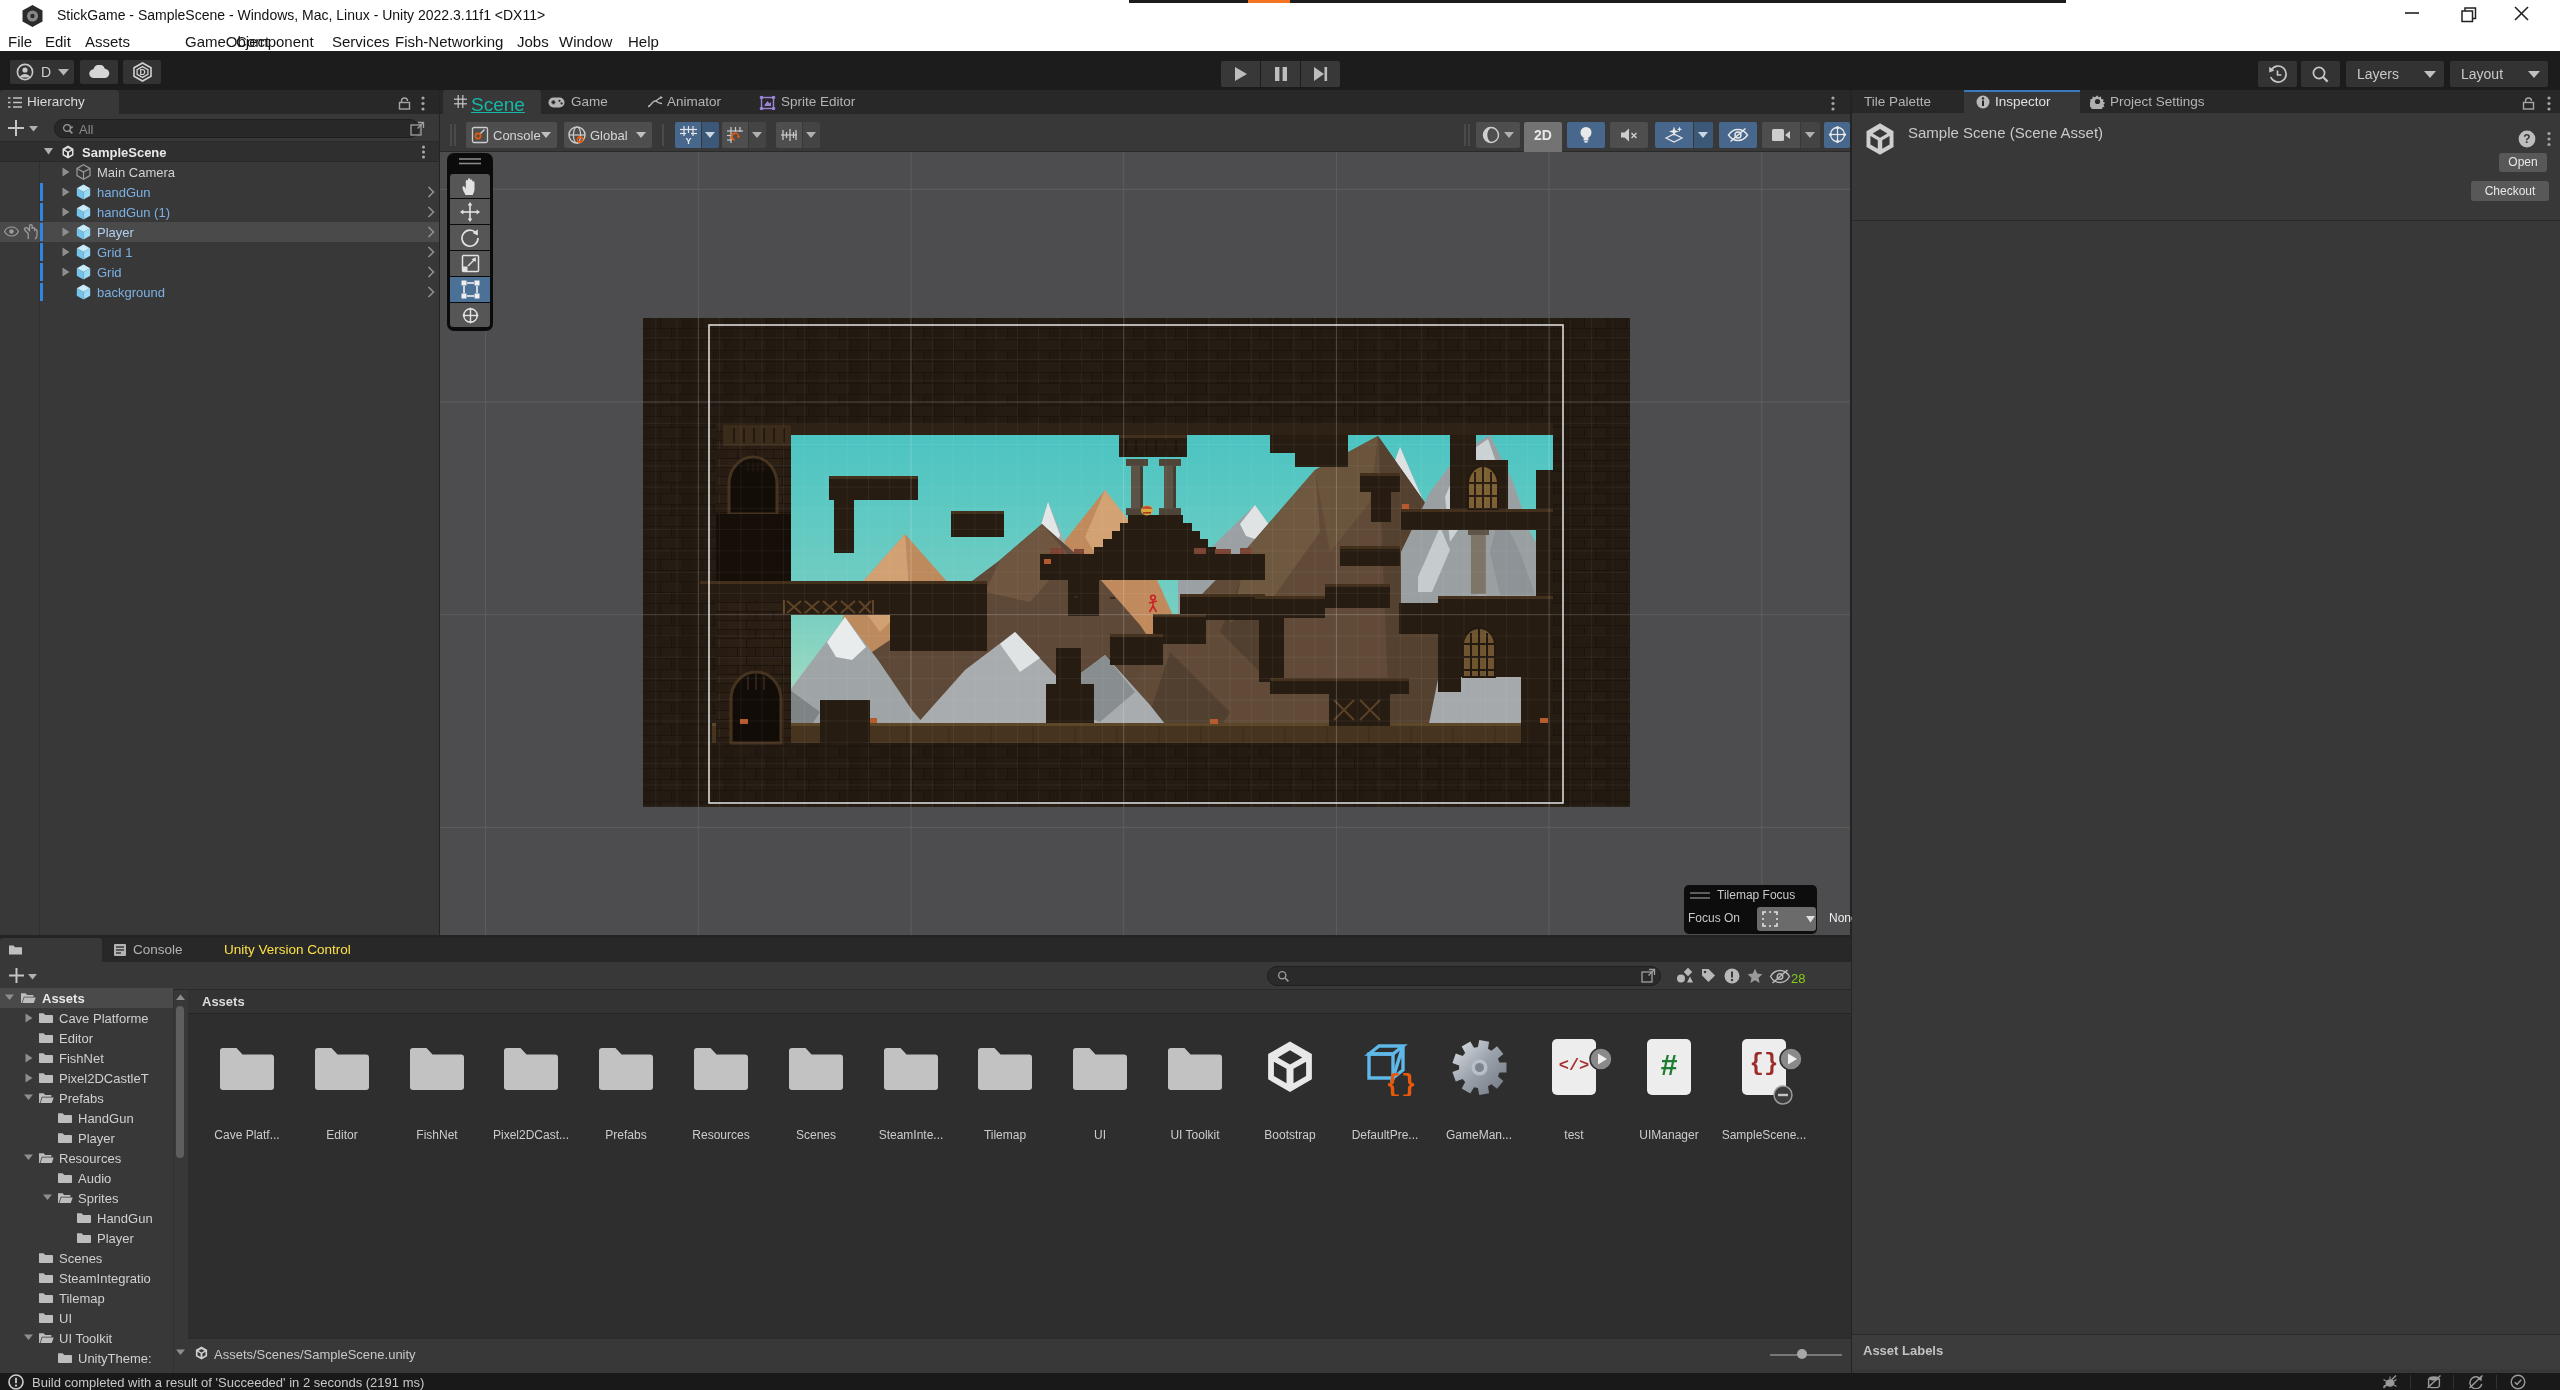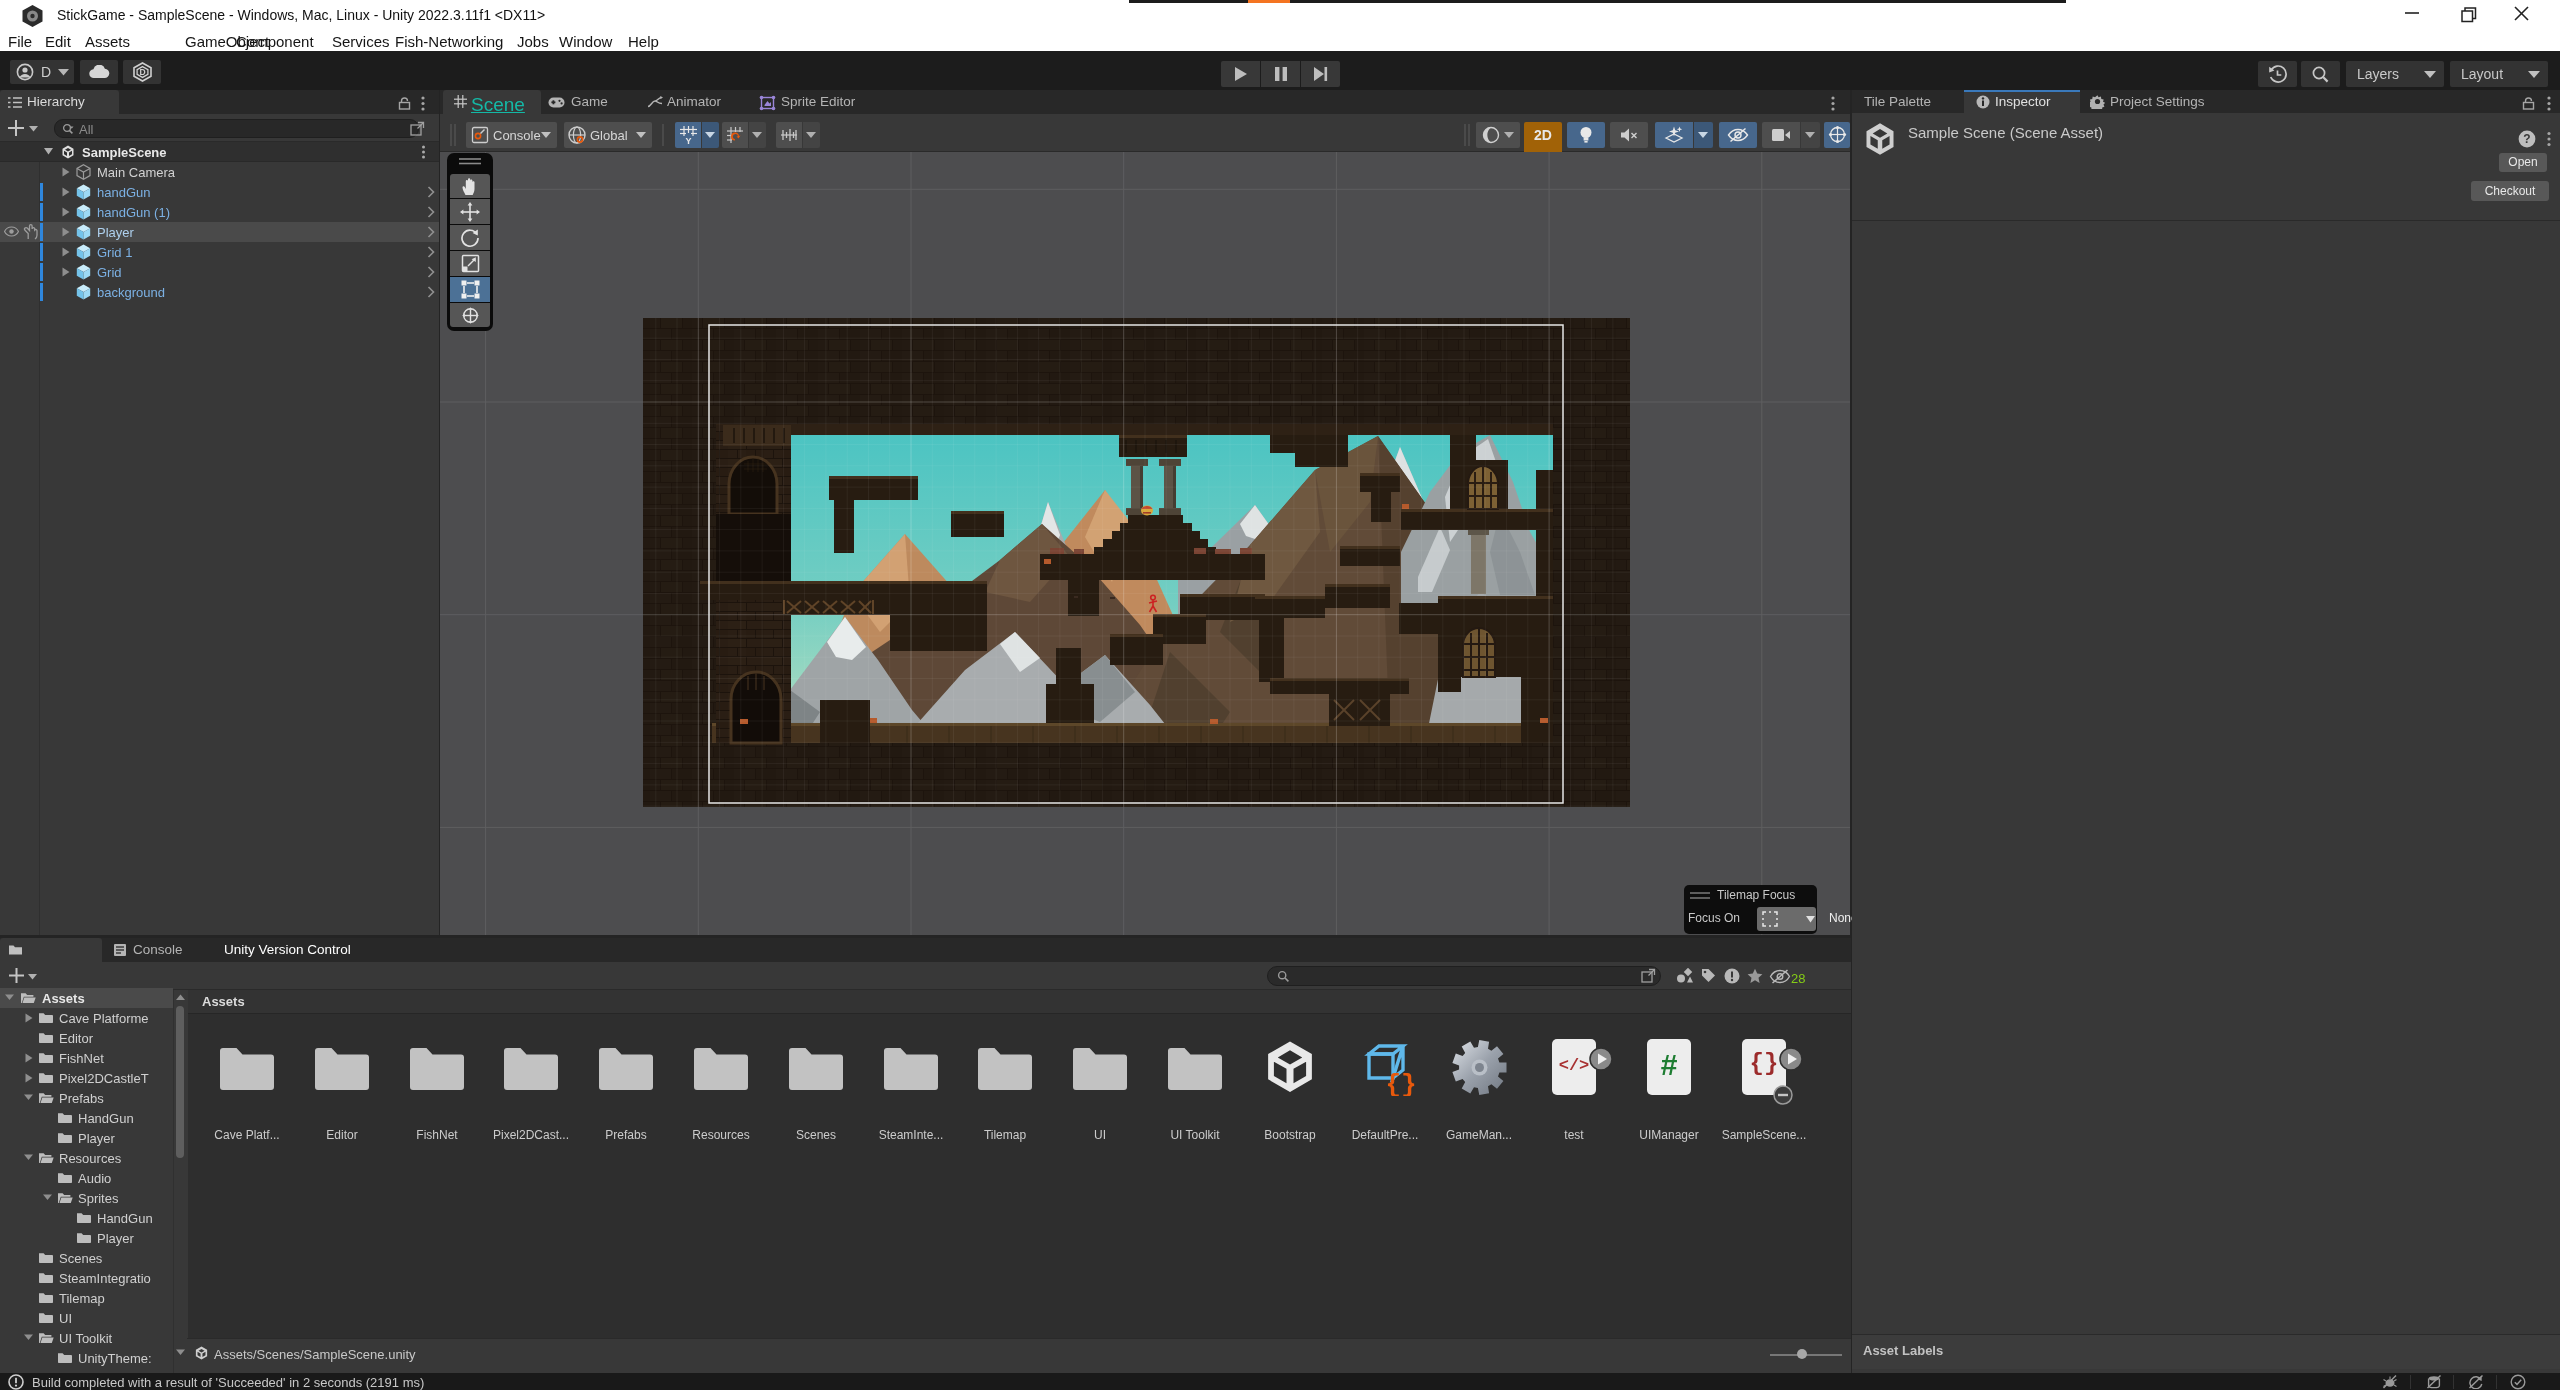--- a/index.html
+++ b/index.html
@@ -372,21 +372,21 @@
 <div class="abs" style="left:1464px;top:124px;width:2px;height:22px;background:#4a4a4a;"></div>
 <div class="abs" style="left:1468px;top:124px;width:2px;height:22px;background:#4a4a4a;"></div>
 <div class="abs" style="left:1476px;top:122px;width:44px;height:26px;background:#4e4e4e;border-radius:2px;"></div>
 <svg class="abs" style="left:1482px;top:126px;" width="18" height="18" viewBox="0 0 18 18">
   <circle cx="9" cy="9" r="7.5" fill="none" stroke="#d0d0d0" stroke-width="1.4"></circle>
   <path d="M9 1.5 a7.5 7.5 0 0 0 0 15 a9.5 9.5 0 0 1 0 -15" fill="#d0d0d0"></path>
 </svg>
 <svg class="abs" style="left:1504px;top:132px;" width="10" height="7" viewBox="0 0 10 7">
     <polygon points="0,0 10,0 5,6" fill="#b0b0b0"></polygon>
   </svg>
-<div class="abs" style="left:1524px;top:122px;width:38px;height:43px;background:#a16207;border-radius:2px;color:#e8e8e8;font-size:14px;font-weight:bold;text-align:center;line-height:26px;">2D</div>
+<div class="abs" style="left:1524px;top:122px;width:38px;height:43px;background:#737373;border-radius:2px;color:#e8e8e8;font-size:14px;font-weight:bold;text-align:center;line-height:26px;">2D</div>
 <div class="abs" style="left:1567px;top:122px;width:38px;height:26px;background:#47678c;border-radius:2px;"></div>
 <svg class="abs" style="left:1579px;top:126px;" width="14" height="18" viewBox="0 0 14 18">
   <circle cx="7" cy="6.5" r="5.5" fill="#e8e8e8"></circle>
   <rect x="4.6" y="11.5" width="4.8" height="3" fill="#e8e8e8"></rect>
   <rect x="5.4" y="15" width="3.2" height="1.6" fill="#e8e8e8"></rect>
 </svg>
 <div class="abs" style="left:1610px;top:122px;width:38px;height:26px;background:#4e4e4e;border-radius:2px;"></div>
 <svg class="abs" style="left:1620px;top:127px;" width="18" height="16" viewBox="0 0 18 16">
   <polygon points="1,5.5 4.5,5.5 9,1.5 9,14.5 4.5,10.5 1,10.5" fill="#cdcdcd"></polygon>
   <line x1="11.5" y1="6" x2="16.5" y2="11" stroke="#cdcdcd" stroke-width="1.5"></line>
@@ -943,21 +943,21 @@
 <div class="abs" style="left:29px;top:942px;font-size:13.5px;color:#e0e0e0;margin-top:31px;">Project</div>
 <svg class="abs" style="left:113px;top:943px;" width="14" height="14" viewBox="0 0 14 14">
   <rect x="1" y="1" width="12" height="12" rx="1" fill="#b4b4b4"></rect>
   <g stroke="#282828" stroke-width="1.3">
       <line x1="3" y1="4" x2="11" y2="4"></line>
       <line x1="3" y1="7" x2="11" y2="7"></line>
       <line x1="3" y1="10" x2="8" y2="10"></line>
     </g>
 </svg>
 <div class="abs" style="left:133px;top:942px;font-size:13.5px;color:#b4b4b4;">Console</div>
-<div class="abs" style="left:224px;top:942px;font-size:13.5px;color:#ffffff;">Unity Version Control</div>
+<div class="abs" style="left:224px;top:942px;font-size:13.5px;color:#fde047;">Unity Version Control</div>
 
 <div class="abs" style="left:0;top:962px;width:1851px;height:28px;background:#383838;border-bottom:1px solid #2a2a2a;"></div>
 <svg class="abs" style="left:9px;top:968px;" width="15" height="15" viewBox="0 0 15 15">
   <line x1="7.5" y1="0" x2="7.5" y2="15" stroke="#c4c4c4" stroke-width="2"></line>
     <line x1="0" y1="7.5" x2="15" y2="7.5" stroke="#c4c4c4" stroke-width="2"></line>
 </svg>
 <svg class="abs" style="left:28px;top:974px;" width="9" height="6" viewBox="0 0 9 6">
     <polygon points="0,0 9,0 4.5,5.5" fill="#b0b0b0"></polygon>
   </svg>
 <div class="abs" style="left:1267px;top:966px;width:394px;height:20px;background:#2a2a2a;border:1px solid #1f1f1f;border-radius:10px;"></div>

